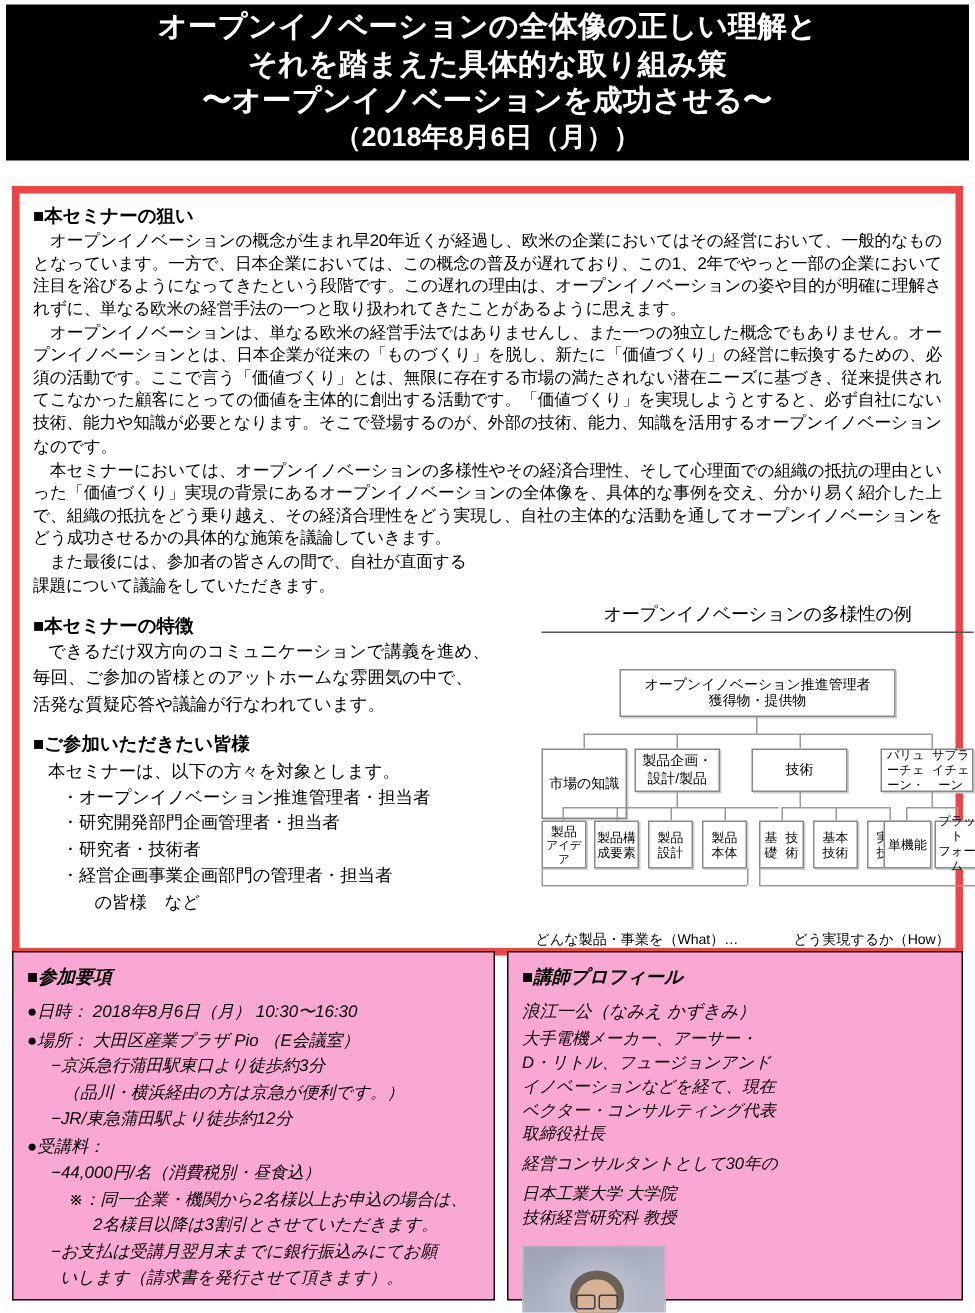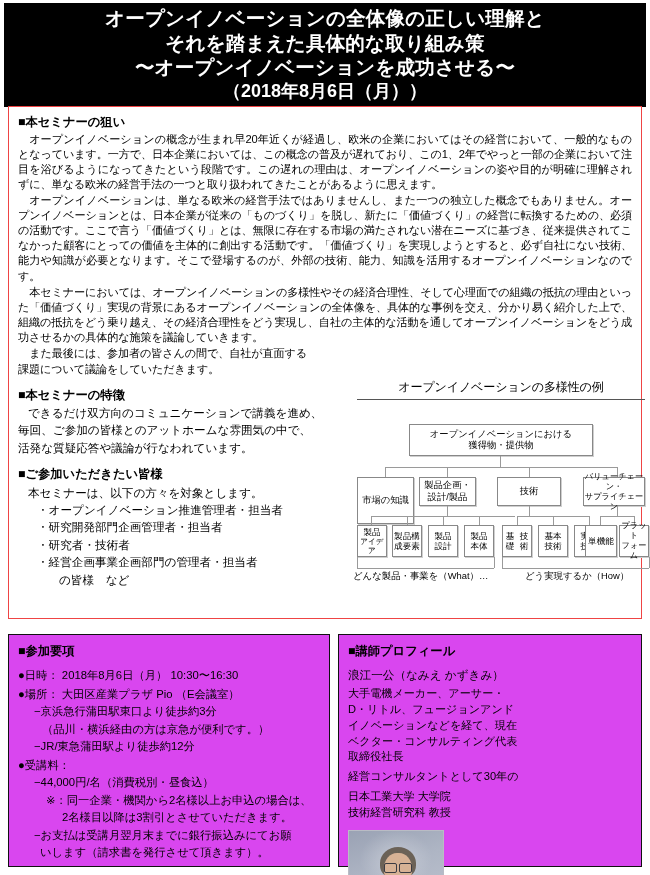--- a/index.html
+++ b/index.html
@@ -17,22 +17,22 @@
     position: absolute; left: 4px; top: 3px; width: 642px; height: 104px;
     background: #000; color: #fff;
     display: flex; flex-direction: column; align-items: center; justify-content: center;
     text-align: center;
   }
   .banner .tline { font-size: 19.5px; font-weight: bold; line-height: 1.25; letter-spacing: .2px; }
   .banner .tdate { font-size: 18px; font-weight: bold; line-height: 1.3; margin-top: 1px; }
 
   
   .mainbox {
-    position: absolute; left: 8px; top: 106px; width: 634px; height: 513px;
-    border: 1px solid #ef4444; background: #fff; padding: 7px 9px 0 9px;
+    position: absolute; left: 8px; top: 124px; width: 634px; height: 513px;
+    border: 5px solid #ef4444; background: #fff; padding: 7px 9px 0 9px;
   }
   .sechead { font-size: 12.3px; font-weight: bold; line-height: 1.35; }
   .para {
     font-size: 11.15px; line-height: 1.355; text-align: justify;
     letter-spacing: -0.15px; margin-top: 1px;
   }
   .para.indent { text-indent: 1em; }
   .gap10 { height: 10px; }
 
   .leftcol { width: 340px; }
@@ -54,24 +54,24 @@
   .dbox {
     border: 1px solid #888; background: #fff; text-align: center;
     font-size: 9.3px; line-height: 1.22; color:#000;
     display:flex; align-items:center; justify-content:center;
     box-shadow: 1px 1px 0 #cfcfcf;
     position: absolute;
   }
   .dline { position: absolute; background: #9a9a9a; }
   .dv { width: 1px; }
   .dh { height: 1px; }
-  .dlabel { position:absolute; font-size: 9.4px; white-space: nowrap; }
-
-  
-  .panel { position: absolute; border: 1px solid #111; background:#d946ef; }
+  .dlabel { position:absolute; font-size: 9.4px; white-space: nowrap; margin-top: 28px; }
+
+  
+  .panel { position: absolute; border: 1px solid #111; background:#f9a8d4;font-style:italic; }
   .pl { left: 8px; top: 634px; width: 322px; height: 233px; padding: 8px 9px; }
   .pr { left: 338px; top: 634px; width: 304px; height: 233px; padding: 8px 9px; }
   .phead { font-size: 12.3px; font-weight: bold; margin-bottom: 7px; }
 
   .info { font-size: 11.3px; line-height: 1.55; }
   .info .b { margin-top: 1px; }
   .info .ind1 { margin-left: 16px; }
   .info .ind2 { margin-left: 28px; }
   .info .ind3 { margin-left: 44px; }
   .info .ind1b { margin-left: 24px; }
@@ -163,21 +163,21 @@
       </div>
     </div>
 
     <div class="diagram">
       <div class="dia-title">オープンイノベーションの多様性の例</div>
       <div class="dia-rule"></div>
 
       <div style="position:relative; height:200px;">
 
         <div class="dbox" style="left:52px; top:24px; width:184px; height:32px; flex-direction:column;">
-          <span>オープンイノベーションにおける</span>
+          <span>オープンイノベーション推進管理者</span>
           <span>獲得物・提供物</span>
         </div>
 
         <div class="dline dv" style="left:143px; top:56px; height:11px;"></div>
 
         <div class="dline dh" style="left:28px; top:67px; width:232px;"></div>
 
         <div class="dline dv" style="left:28px;  top:67px; height:10px;"></div>
         <div class="dline dv" style="left:90px;  top:67px; height:10px;"></div>
         <div class="dline dv" style="left:172px; top:67px; height:10px;"></div>
@@ -186,21 +186,21 @@
         <div class="dbox" style="left:0px; top:77px; width:57px; height:47px;">
           <span>市場の知識</span>
         </div>
         <div class="dbox" style="left:62px; top:77px; width:57px; height:29px; flex-direction:column;">
           <span>製品企画・</span>
           <span>設計/製品</span>
         </div>
         <div class="dbox" style="left:140px; top:77px; width:64px; height:29px;">
           <span>技術</span>
         </div>
-        <div class="dbox" style="left:226px; top:77px; width:62px; height:29px; flex-direction:column; font-size:8.2px;">
+        <div class="dbox" style="left:226px; top:77px; width:62px; height:29px; font-size:8.2px;">
           <span>バリューチェーン・</span>
           <span>サプライチェーン</span>
         </div>
 
         <div class="dline dv" style="left:90px; top:106px; height:10px;"></div>
         <div class="dline dh" style="left:14px; top:116px; width:144px;"></div>
         <div class="dline dv" style="left:14px;  top:116px; height:9px;"></div>
         <div class="dline dv" style="left:50px;  top:116px; height:9px;"></div>
         <div class="dline dv" style="left:86px;  top:116px; height:9px;"></div>
         <div class="dline dv" style="left:122px; top:116px; height:9px;"></div>

